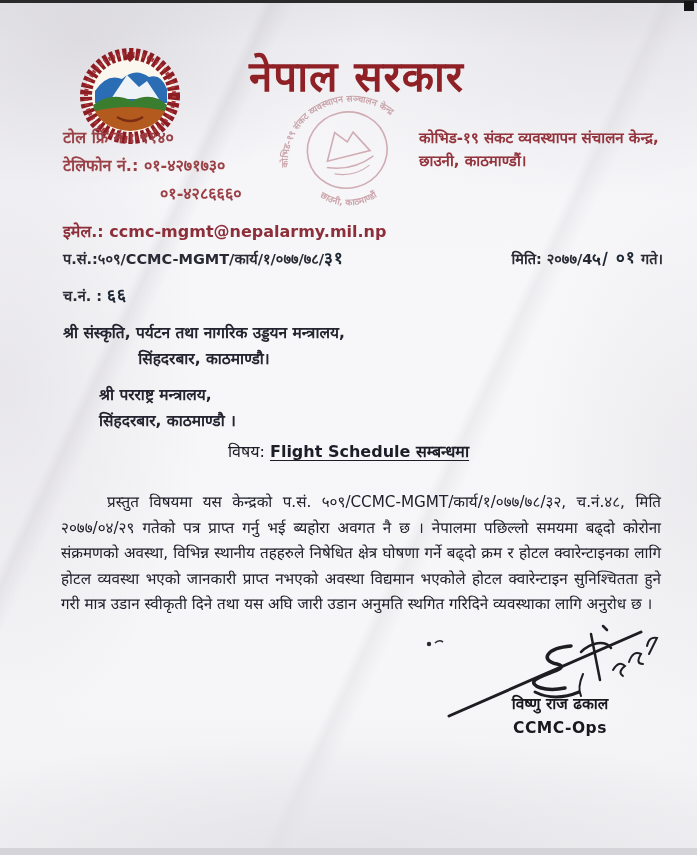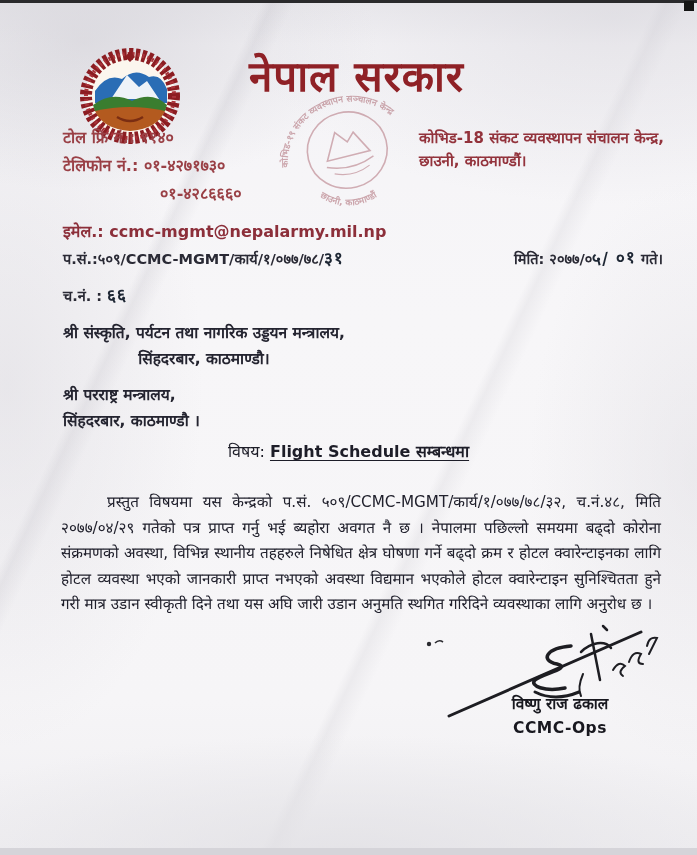--- a/index.html
+++ b/index.html
@@ -37,21 +37,21 @@
   .contact .email{margin-top:10px;color:#8c2f3a;}
 
   .org{position:absolute;top:127px;left:419px;width:272px;font-size:15px;font-weight:700;color:#93333c;line-height:23px;}
 
   .refrow{position:absolute;top:246px;left:63px;width:600px;display:flex;justify-content:space-between;font-size:14.5px;font-weight:600;color:#2a2a35;}
   .hand{display:inline-block;font-size:17px;font-weight:600;color:#1d2633;transform:rotate(-3deg);letter-spacing:1px;}
   .chalani{position:absolute;top:283px;left:63px;font-size:14.5px;font-weight:600;color:#2a2a35;}
 
   .addr{position:absolute;left:63px;font-size:15.5px;font-weight:600;color:#242430;line-height:26px;}
   .addr1{top:320px;text-align:center;}
-  .addr2{top:382px;}
+  .addr2{top:382px;margin-left:36px;}
 
   .subject{position:absolute;top:440px;left:0;width:100%;text-align:center;font-size:16px;color:#1d1d28;}
   .subject-label{font-weight:400;}
   .subject-em{font-weight:800;text-decoration:underline;text-underline-offset:3px;}
 
   .body-par{
     position:absolute;top:490px;left:61px;width:600px;margin:0;
     font-size:15.2px;font-weight:500;line-height:25.6px;
     text-align:justify;text-indent:46px;color:#20202c;
   }
@@ -101,30 +101,30 @@
   </svg>
 
   <div class="contact">
     <div>टोल फ्रि नं.: ११४०</div>
     <div>टेलिफोन नं.: ०१-४२७१७३०</div>
     <div class="indent">०१-४२८६६६०</div>
     <div class="email">इमेल.: ccmc-mgmt@nepalarmy.mil.np</div>
   </div>
 
   <div class="org">
-    <div>कोभिड-18 संकट व्यवस्थापन संचालन केन्द्र,</div>
+    <div>कोभिड-१९ संकट व्यवस्थापन संचालन केन्द्र,</div>
     <div>छाउनी, काठमाण्डौं।</div>
   </div>
 
   <div class="refrow">
     <div>
       <span>प.सं.:५०९/CCMC-MGMT/कार्य/१/०७७/७८/</span><span class="hand">३१</span>
     </div>
     <div>
-      <span>मिति: २०७७/०</span><span class="hand">५/ ०१</span>
+      <span>मिति: २०७७/4</span><span class="hand">५/ ०१</span>
       <span>गते।</span>
     </div>
   </div>
 
   <div class="chalani">
     <span>च.नं. :</span>
     <span class="hand">६६</span>
   </div>
 
   <div class="addr addr1">

